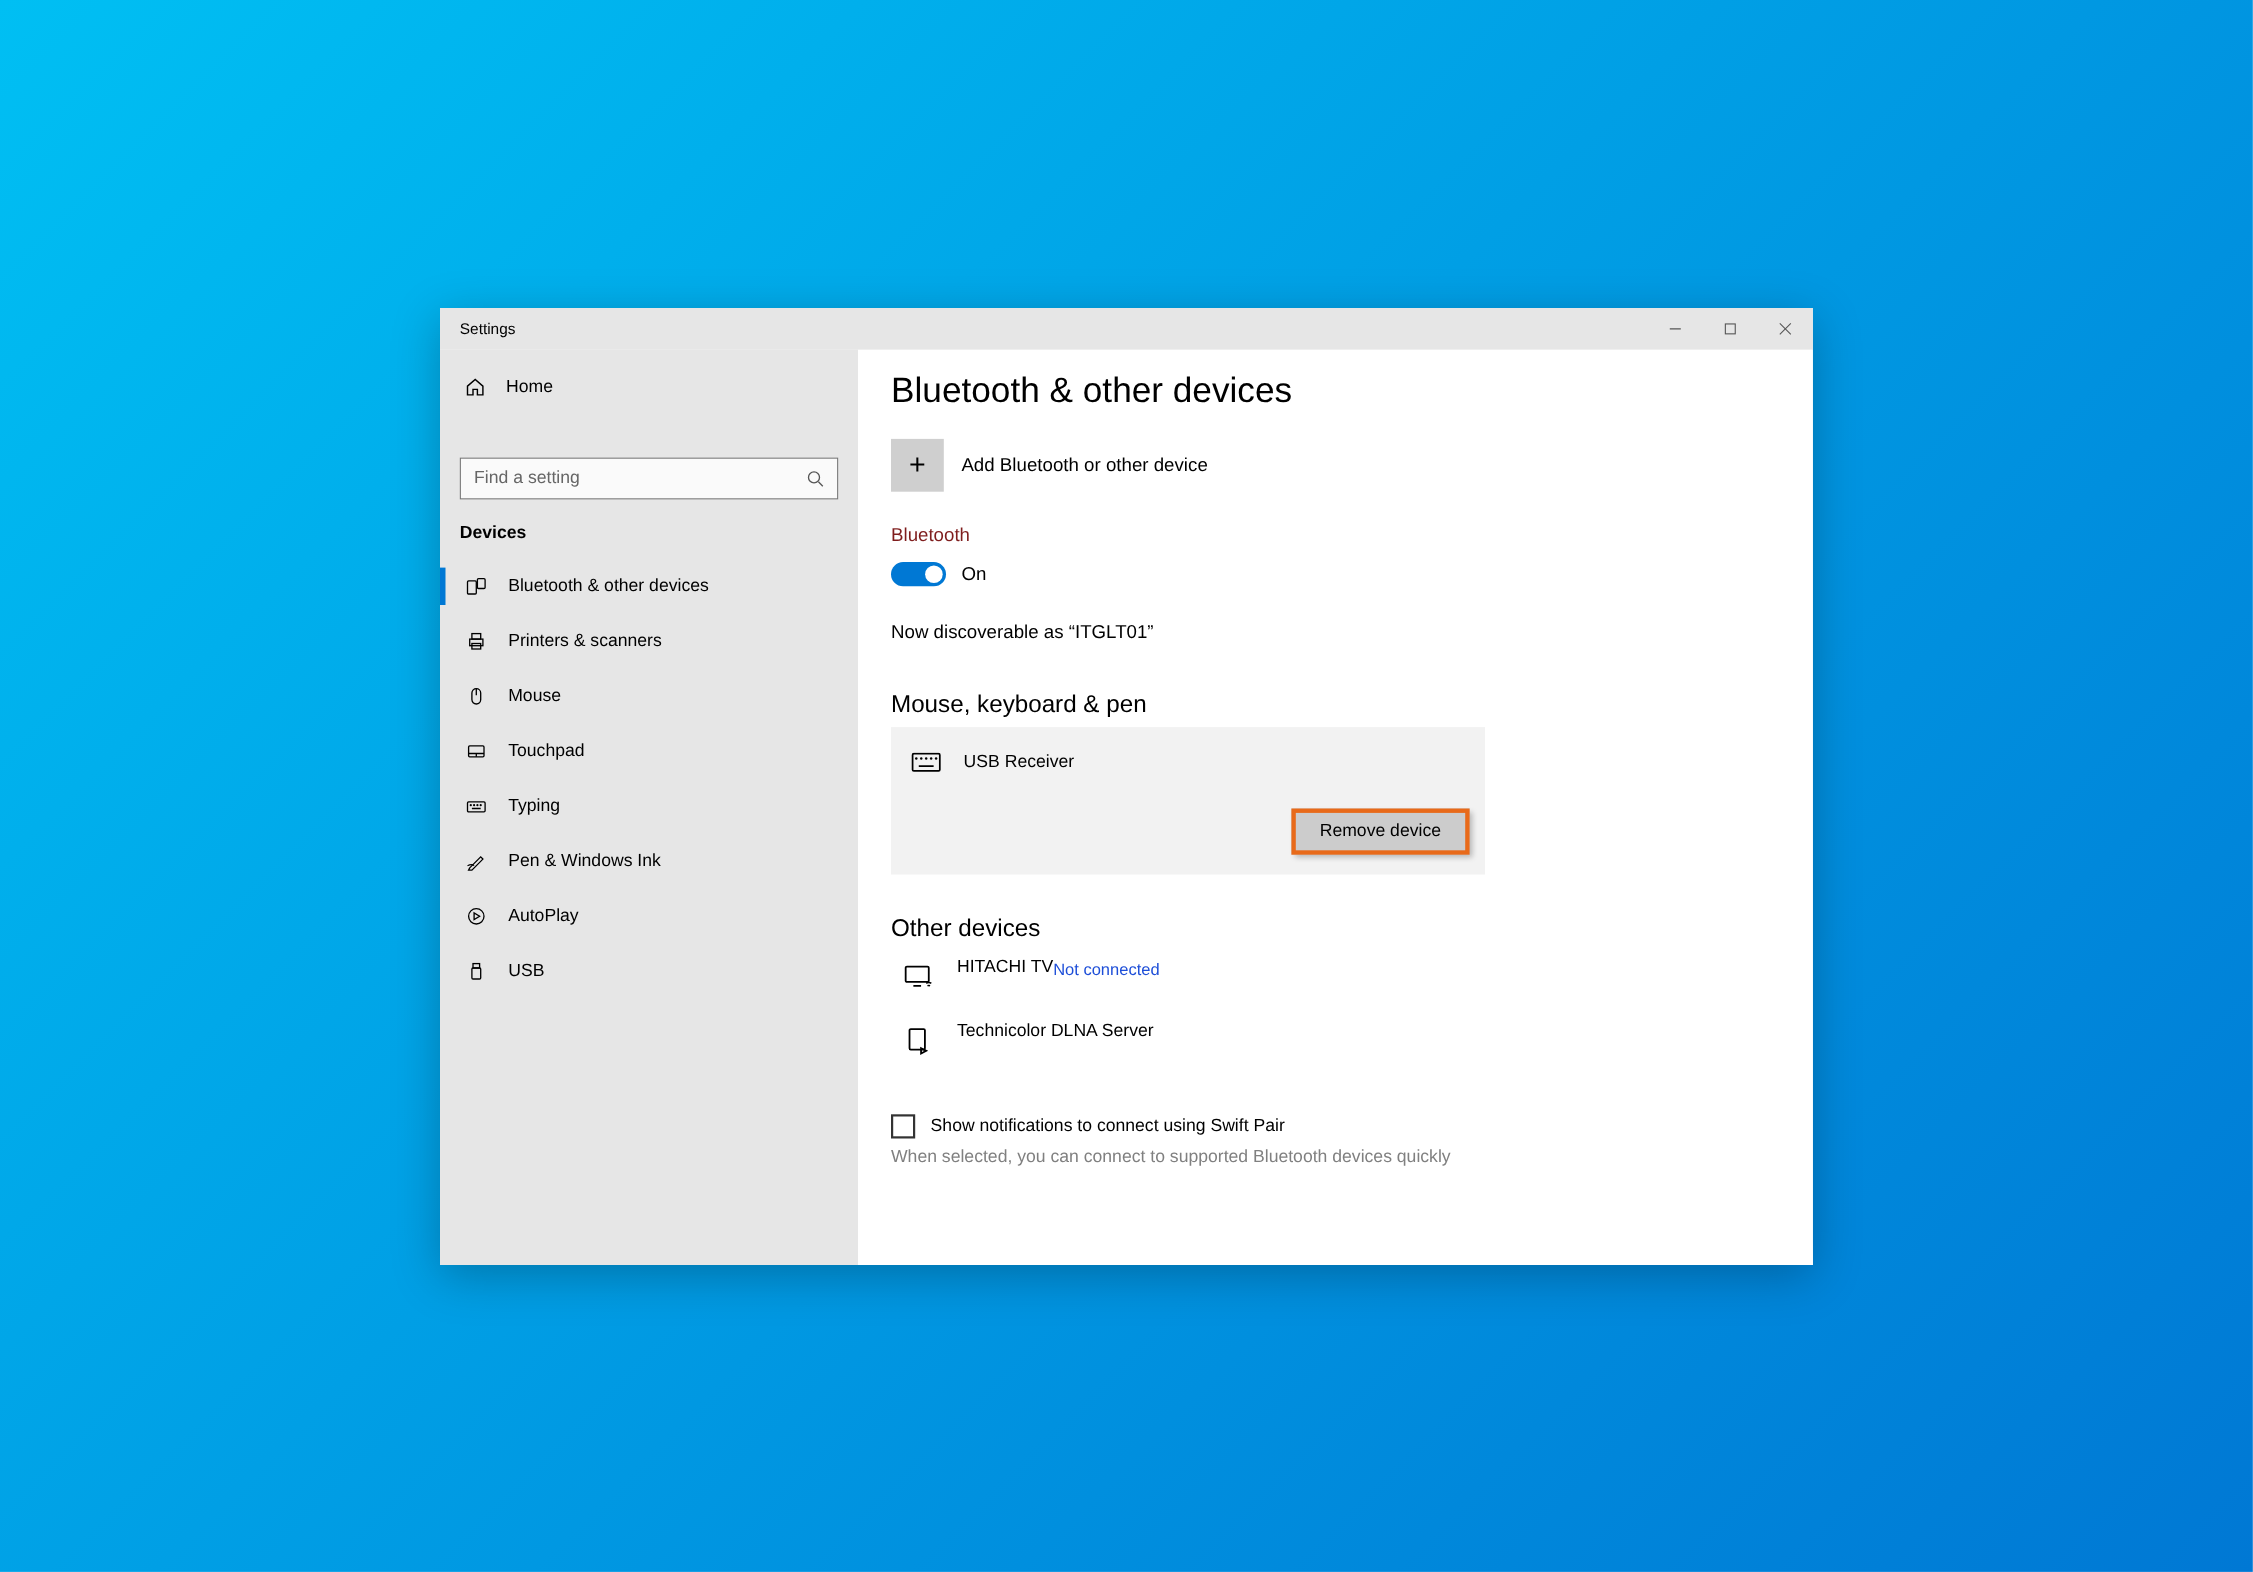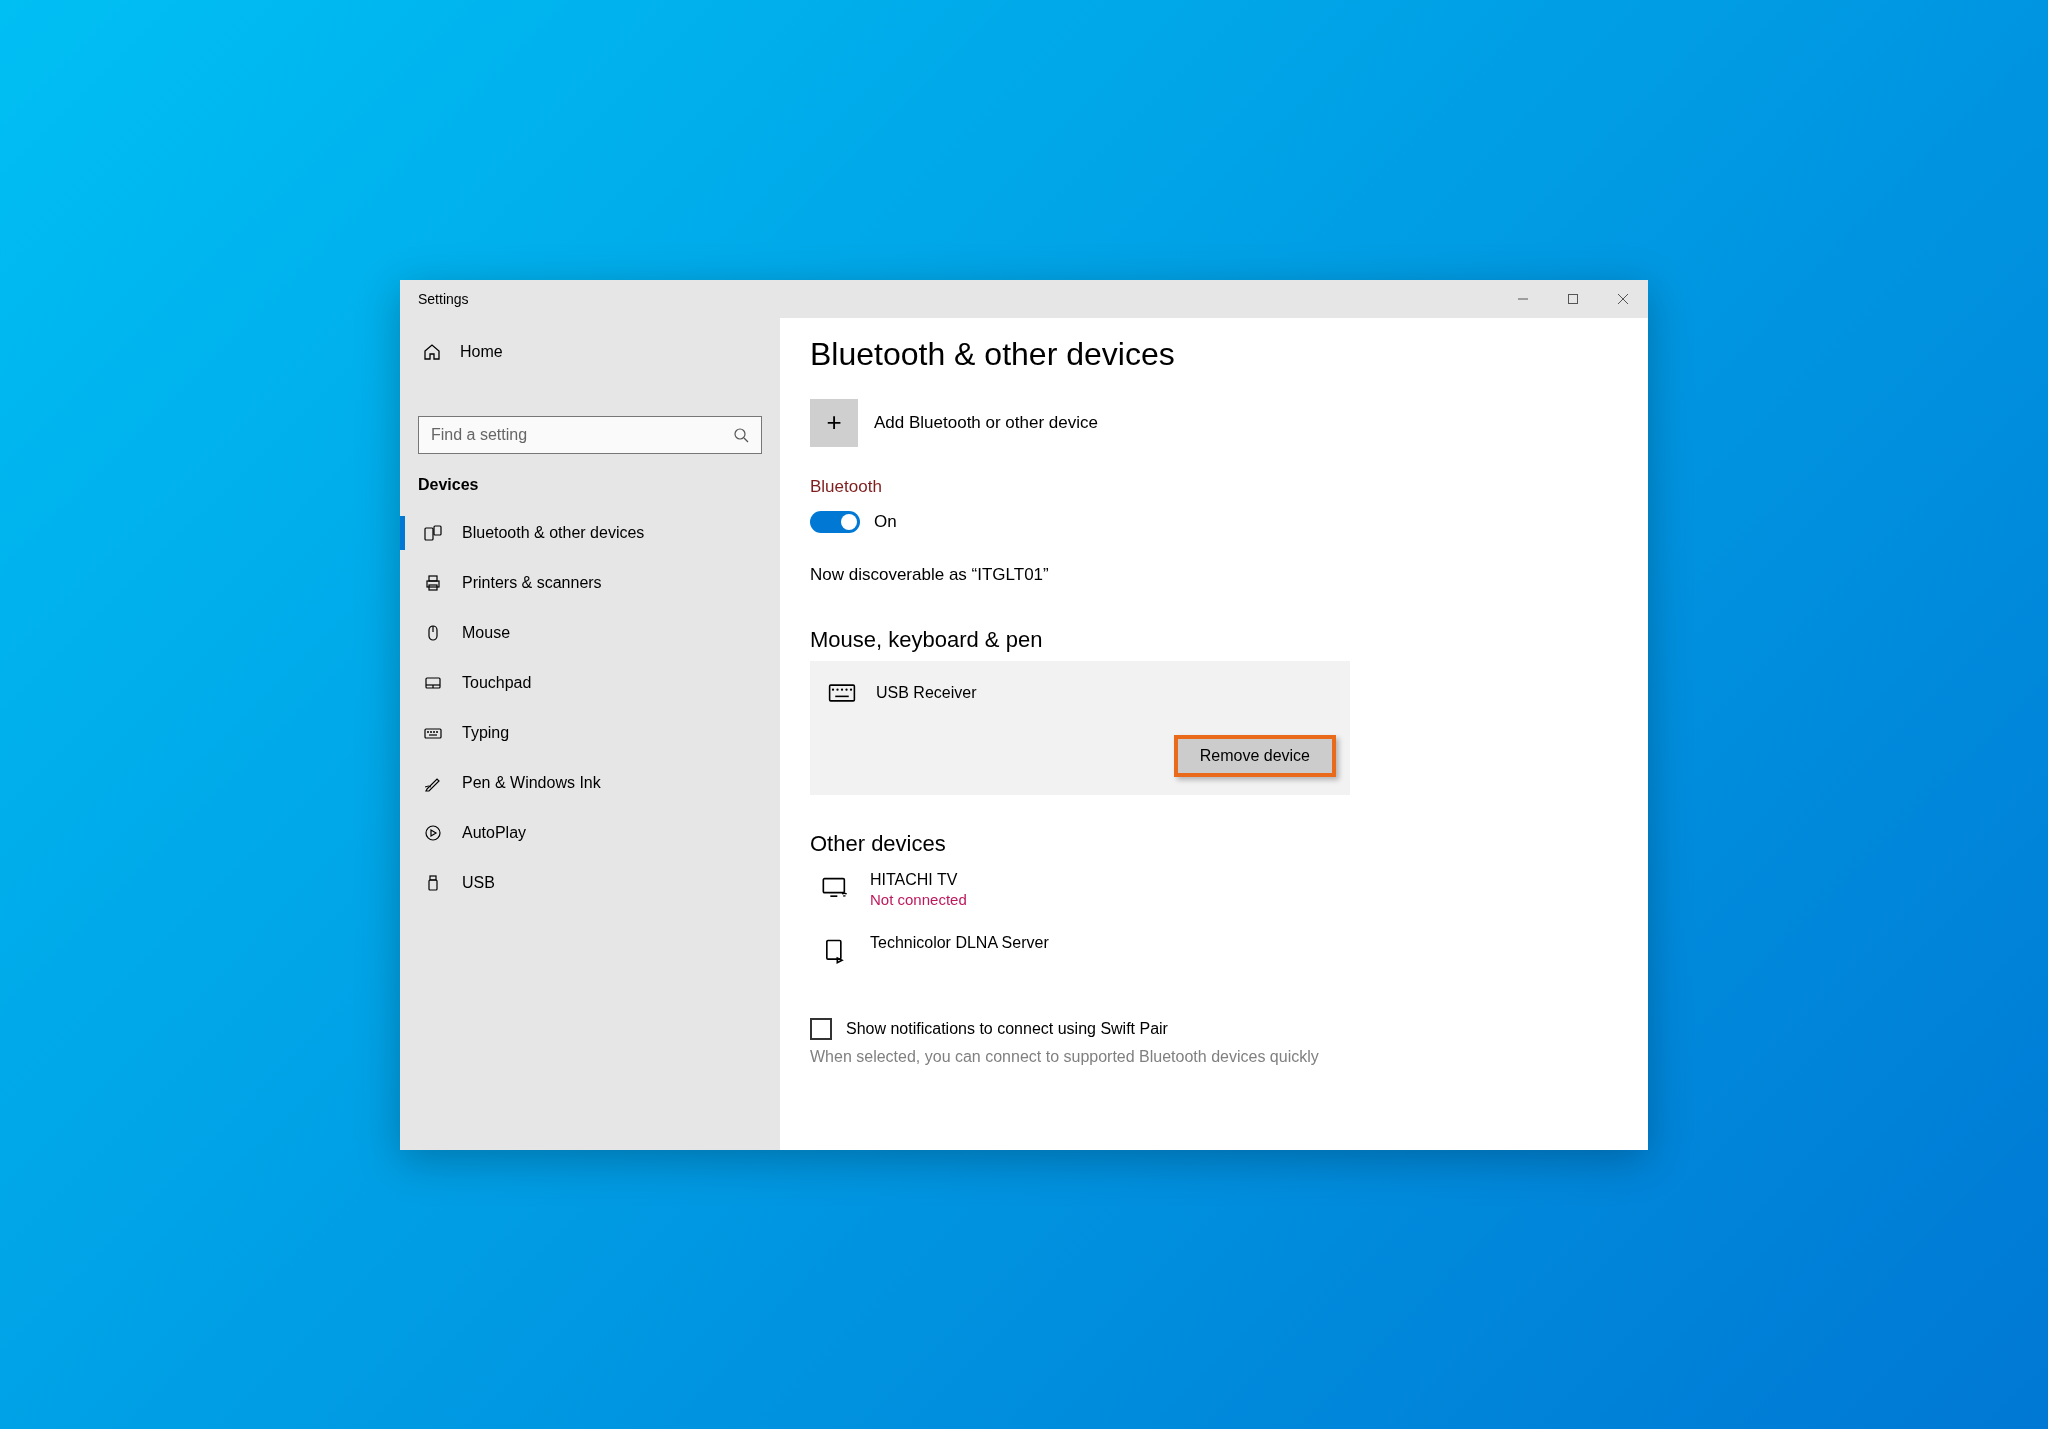--- a/index.html
+++ b/index.html
@@ -183,22 +183,22 @@
     font-size: 16px;
     color: #000;
     box-shadow: 3px 3px 5px rgba(0,0,0,0.25);
   }
   .plain-device {
     display:flex; align-items:flex-start; gap: 20px;
     padding: 6px 4px 20px 10px;
     width: 540px;
   }
   .plain-device .ico { width: 30px; height: 30px; display:flex; align-items:center; justify-content:center; margin-top:2px;}
-  .plain-device .txt { display:flex; flex-direction:column; }
-  .plain-device .sub { color: #be185d; font-size: 15px; margin-top:2px;}
+  .plain-device .txt { display:flex; flex-direction:row; }
+  .plain-device .sub { color: #1d4ed8; font-size: 15px; margin-top:2px;}
   .checkbox-row {
     display:flex; align-items:center; gap: 14px; margin-top: 32px; font-size: 16px; color:#000;
   }
   .checkbox {
     width: 22px; height: 22px; border: 2px solid #333;
   }
   .cut-text { color:#808080; font-size:16px; margin-top:8px; width: 540px;}
   .fade-bottom {
     position:absolute; left:0; right:0; bottom:0; height:22px;
     background: linear-gradient(to bottom, rgba(255,255,255,0), #ffffff 70%);

